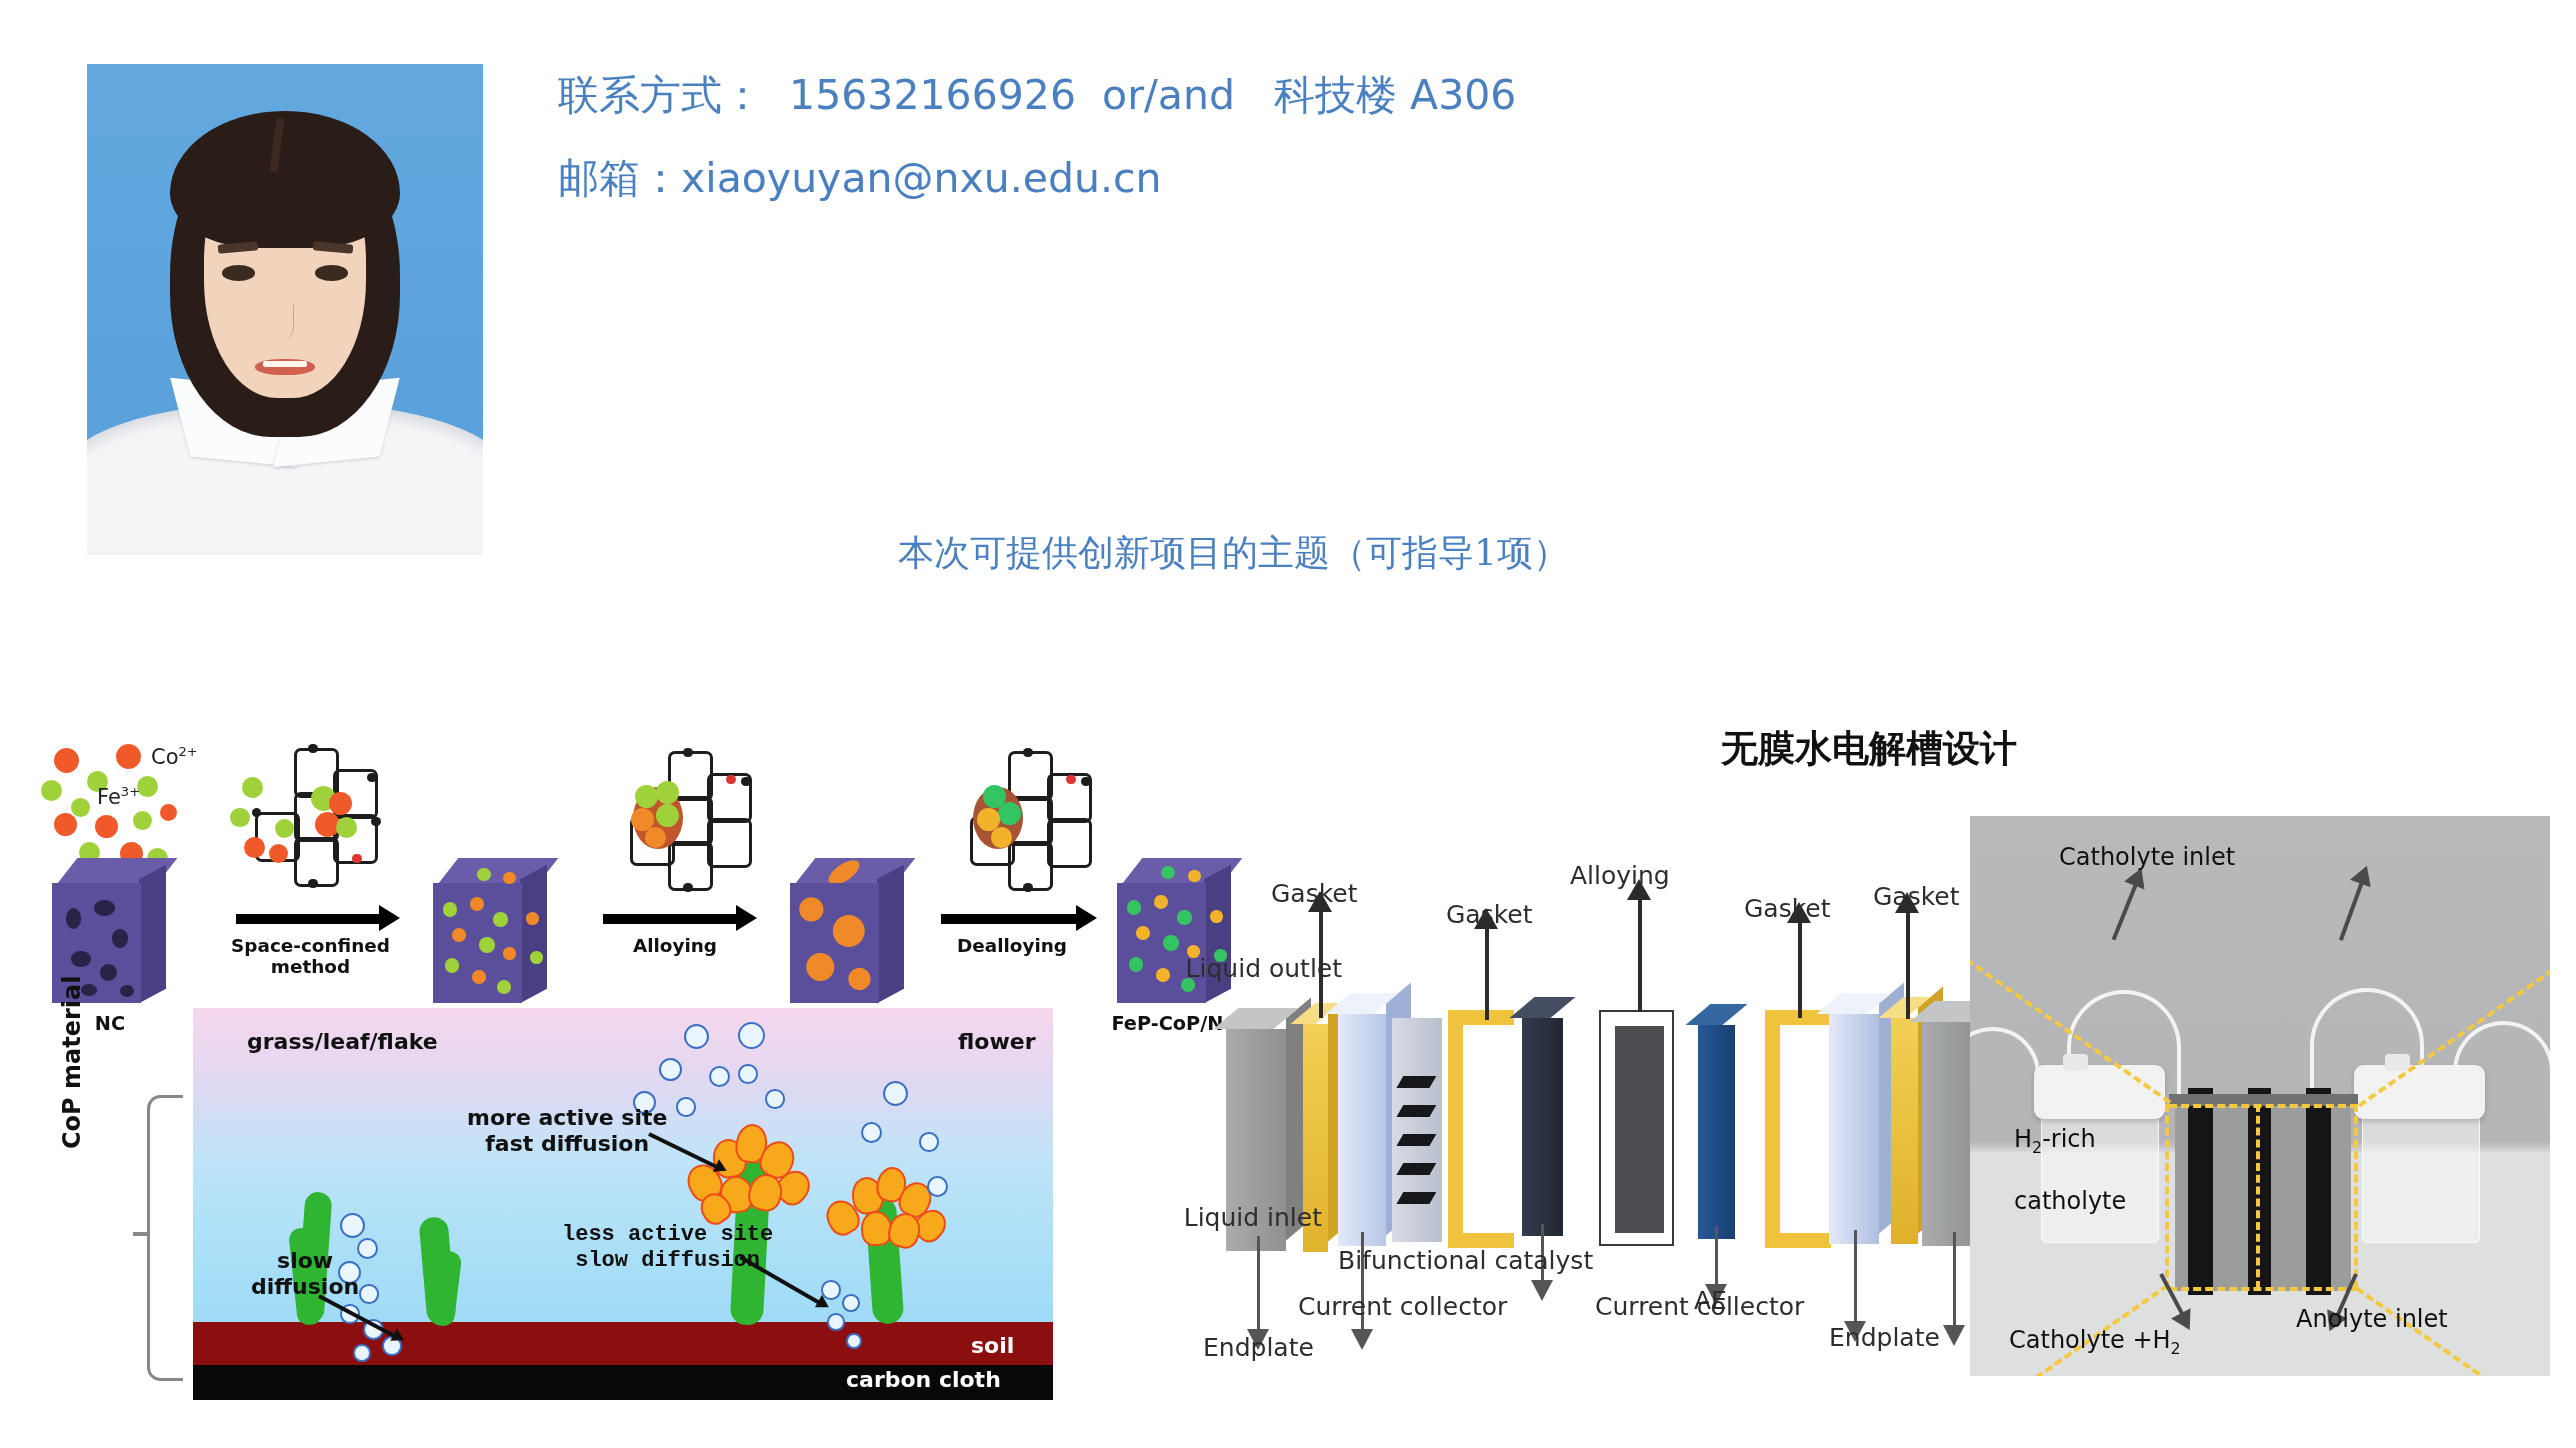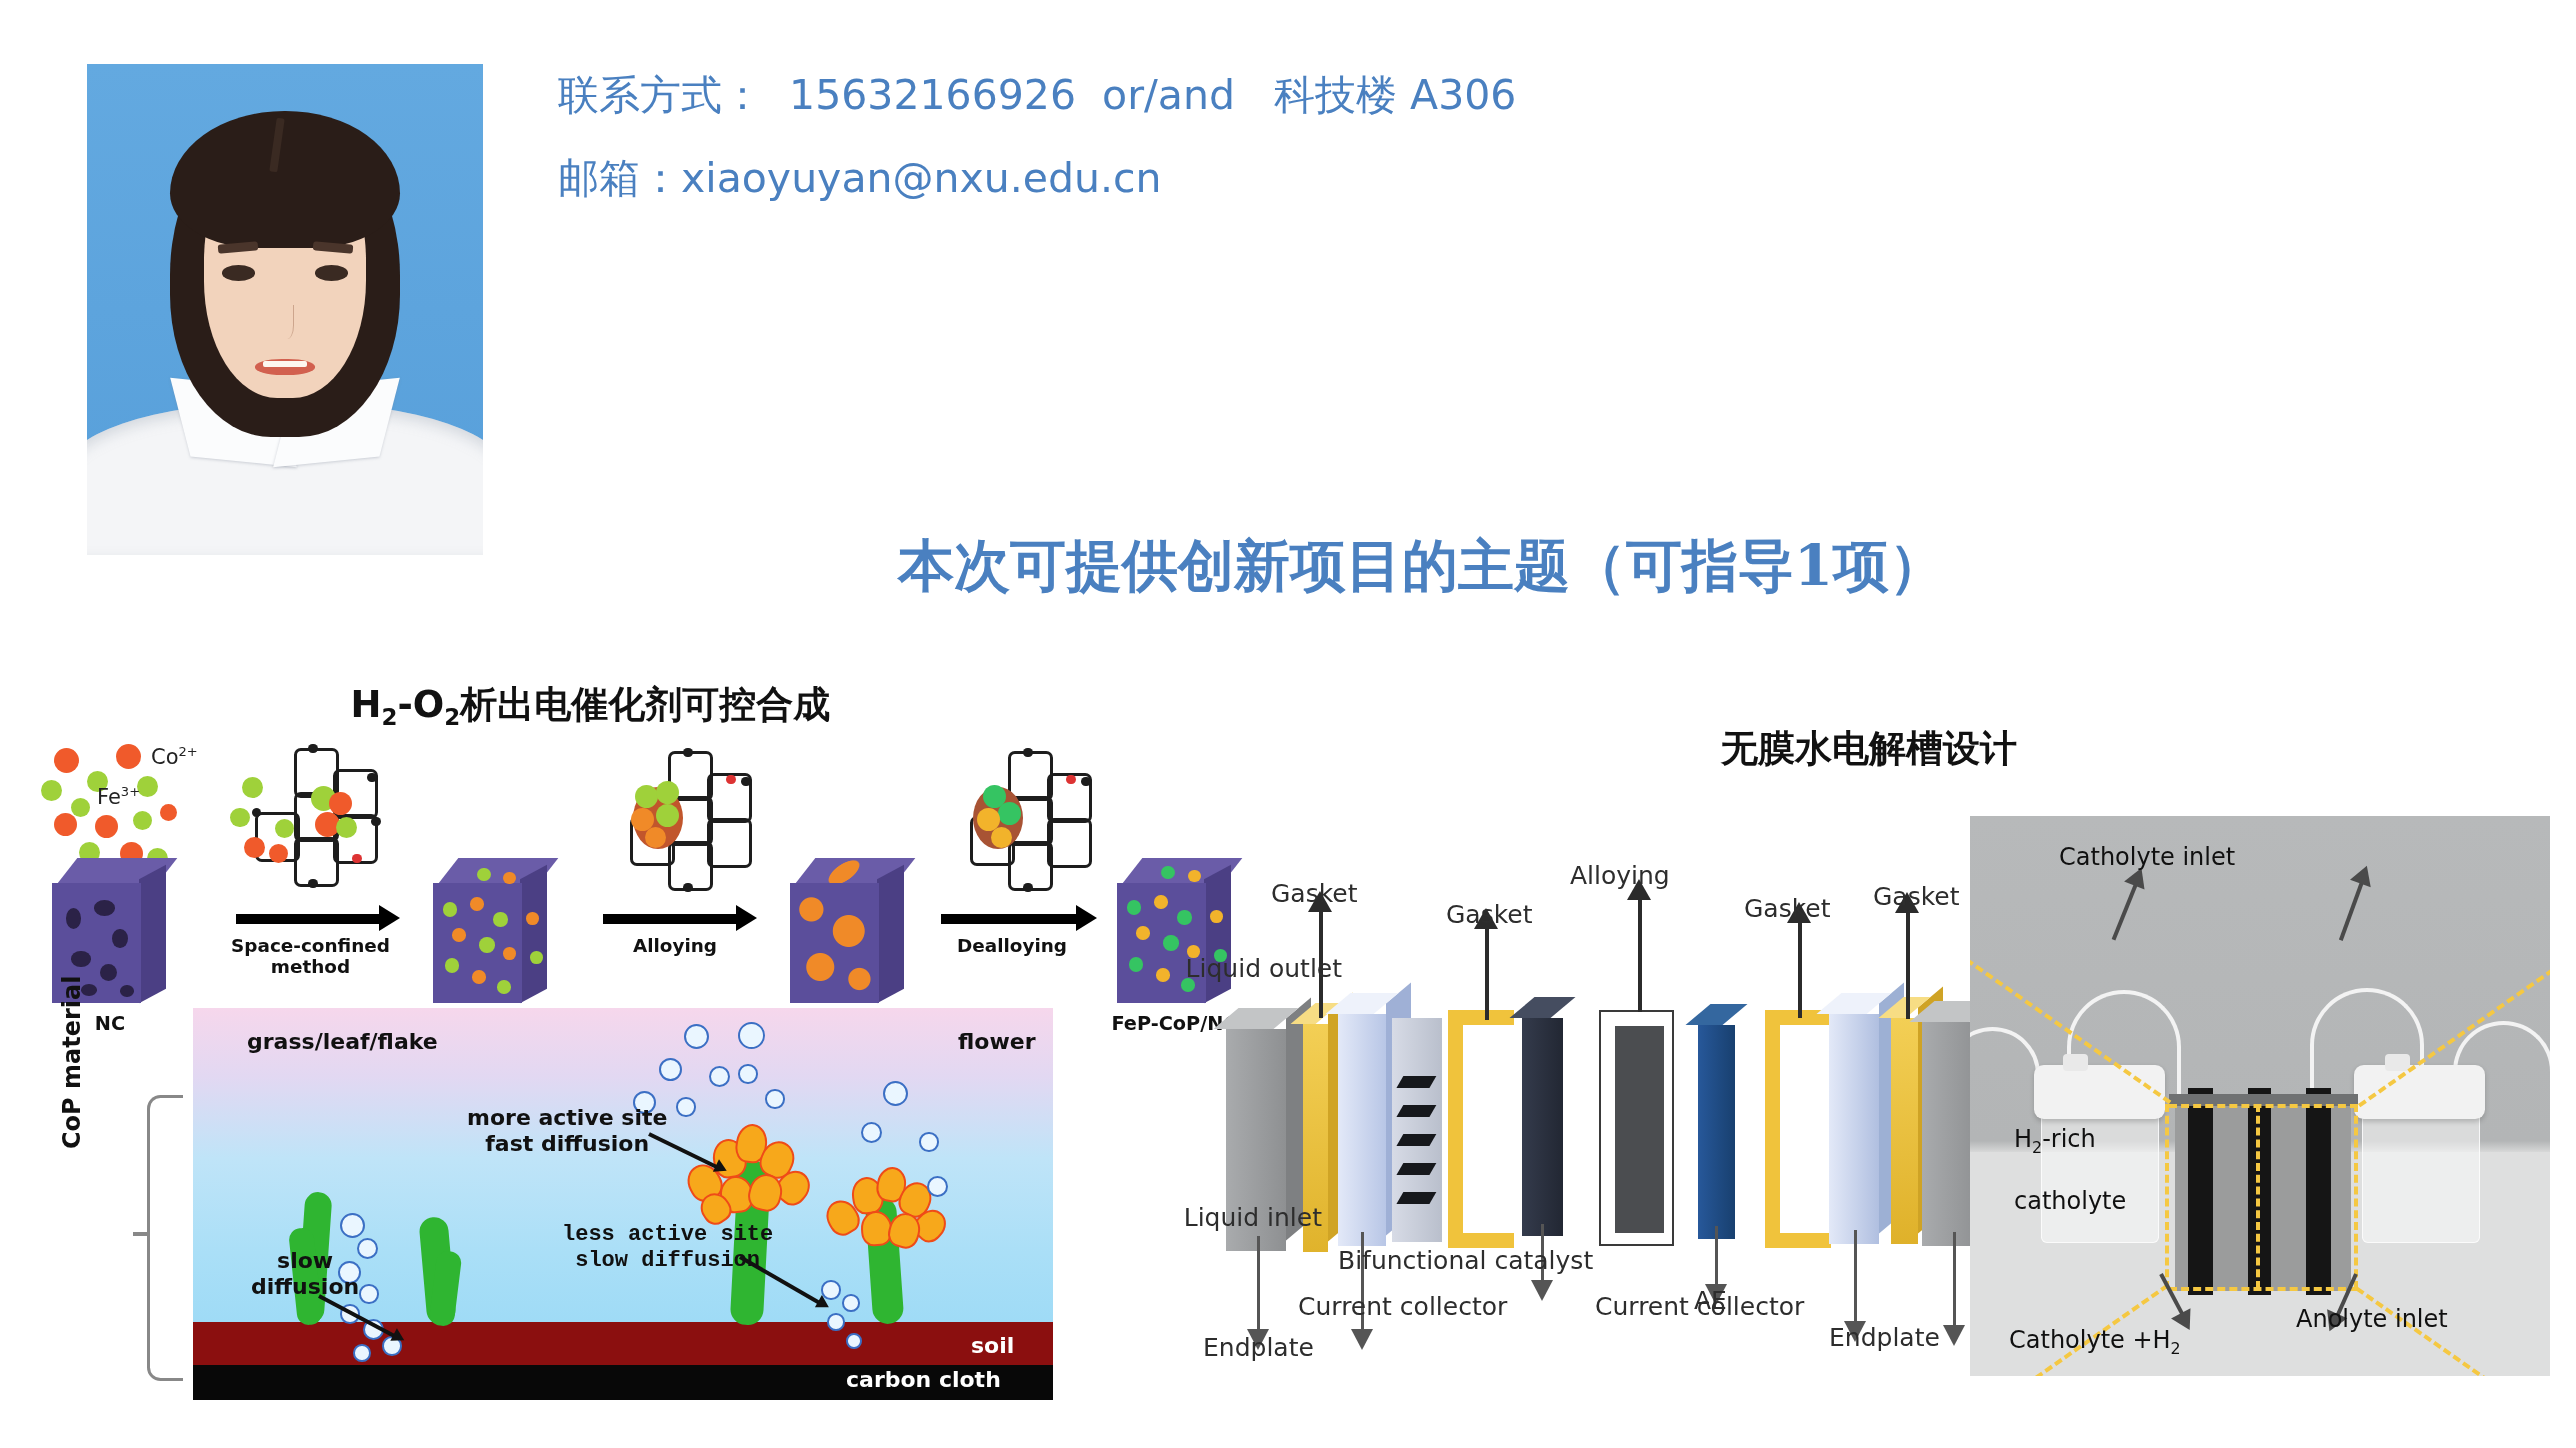--- a/index.html
+++ b/index.html
@@ -71,21 +71,21 @@
     background:#fdf6f0;border-radius:1.9px;
   }
 
   .info{position:absolute;left:558px;top:75px;width:1835px;}
   .info .line{
     color:#4a80c0;font-size:41px;line-height:1;margin-bottom:42px;white-space:pre;
     font-family:"DejaVu Sans","Liberation Sans",sans-serif;
   }
   #headline{
     position:absolute;left:898px;top:529px;
-    color:#4a80c0;font-size:56px;font-weight:700;white-space:pre;
+    color:#4a80c0;font-size:36px;font-weight:400;white-space:pre;
     font-family:"DejaVu Serif","Liberation Serif",serif;
     text-align:right;
   }
 
   
   .sec-title{
     position:absolute;color:#111;font-weight:700;white-space:pre;
     font-family:"DejaVu Sans","Liberation Sans",sans-serif;
   }
   #title-left{left:299px;top:637px;font-size:37px;}
@@ -263,23 +263,20 @@
     <div class="teeth"></div>
   </div>
 
   <div class="info">
     <div class="line">联系方式：  15632166926  or/and   科技楼 A306</div>
     <div class="line">邮箱：xiaoyuyan@nxu.edu.cn</div>
   </div>
 
   <div id="headline">本次可提供创新项目的主题（可指导1项）</div>
 
-  <div class="sec-title" id="title-left">
-    <span>H</span><span class="sub">2</span><span>-</span><span>O</span><span class="sub">2</span><span>析出电催化剂可控合成</span>
-  </div>
 
   <div class="sec-title" id="title-right">无膜水电解槽设计</div>
 
   <div id="scheme">
 
     <div class="dotfield">
       <span class="dot" style="left:27px;top:13.5px;width:25px;height:25px;background:#f05a2b;"></span>
       <span class="dot" style="left:89px;top:9.7px;width:25px;height:25px;background:#f05a2b;"></span>
       <span class="dot" style="left:60px;top:37px;width:21px;height:21px;background:#9fd13a;"></span>
       <span class="dot" style="left:13.5px;top:46px;width:21px;height:21px;background:#9fd13a;"></span>

